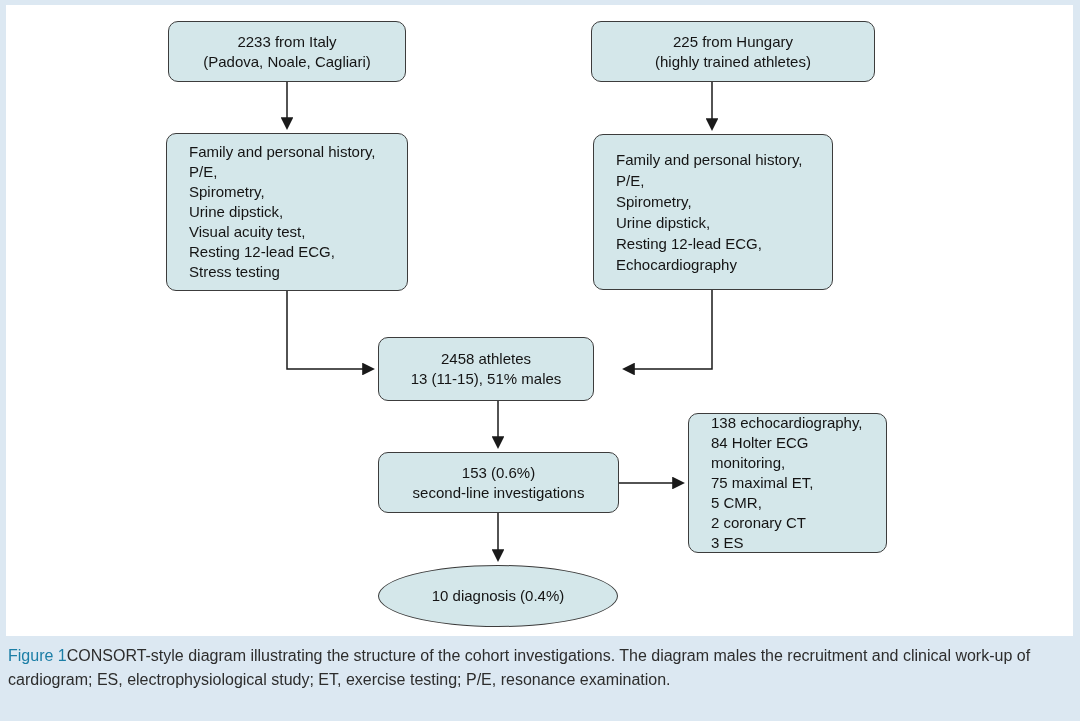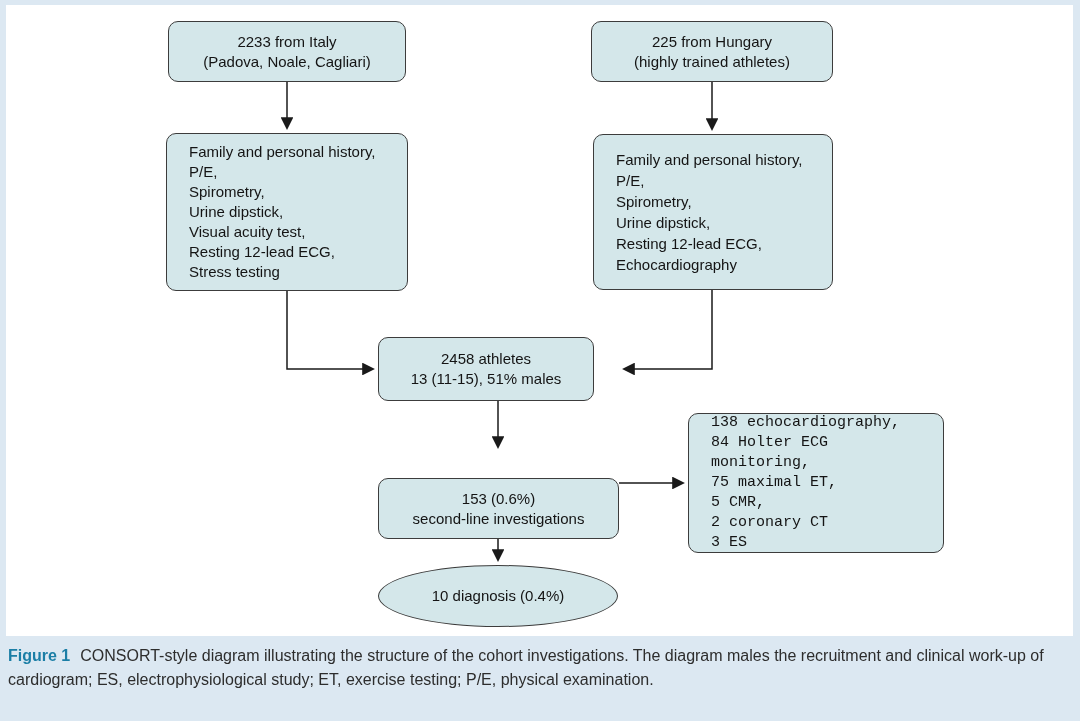--- a/index.html
+++ b/index.html
@@ -48,23 +48,22 @@
   }
   .caption {
     position: absolute;
     left: 8px; top: 644px;
     width: 1064px;
     font-size: 16px;
     line-height: 23.5px;
     color: #2d2d2d;
   }
   .caption .figure-label {
-    font-weight: bold;
+    font-weight: normal;
     color: var(--label-color, #1b7ea6);
-    margin-right: 10px;
   }
 </style>
 </head>
 <body>
 
 <div class="canvas">
 
   <div class="panel"></div>
 
   <svg class="edges-svg" viewBox="0 0 1080 721" xmlns="http://www.w3.org/2000/svg">
@@ -80,53 +79,53 @@
       <path d="M712,290 L712,369 L624,369" marker-end="url(#arrow)"></path>
       <line x1="498" y1="401" x2="498" y2="447" marker-end="url(#arrow)"></line>
       <line x1="619" y1="483" x2="683" y2="483" marker-end="url(#arrow)"></line>
       <line x1="498" y1="513" x2="498" y2="560" marker-end="url(#arrow)"></line>
     </g>
   </svg>
 
   <div class="node" style="left:168px; top:21px; width:238px; height:61px;">2233 from Italy
 (Padova, Noale, Cagliari)</div>
 
-  <div class="node" style="left:591px; top:21px; width:242px; height:61px;">225 from Hungary
+  <div class="node" style="left:591px; top:21px; width:284px; height:61px;">225 from Hungary
 (highly trained athletes)</div>
 
   <div class="node left-align" style="left:166px; top:133px; width:242px; height:158px;">Family and personal history,
 P/E,
 Spirometry,
 Urine dipstick,
 Visual acuity test,
 Resting 12-lead ECG,
 Stress testing</div>
 
   <div class="node left-align" style="left:593px; top:134px; width:240px; height:156px; line-height:21px;">Family and personal history,
 P/E,
 Spirometry,
 Urine dipstick,
 Resting 12-lead ECG,
 Echocardiography</div>
 
   <div class="node" style="left:378px; top:337px; width:216px; height:64px;">2458 athletes
 13 (11-15), 51% males</div>
 
-  <div class="node" style="left:378px; top:452px; width:241px; height:61px;margin-top:26px;">153 (0.6%)
+  <div class="node" style="left:378px; top:452px; width:241px; height:61px;">153 (0.6%)
 second-line investigations</div>
 
-  <div class="node left-align" style="left:688px; top:413px; width:256px; height:140px;font-family:Liberation Mono, monospace;">138 echocardiography,
+  <div class="node left-align" style="left:688px; top:413px; width:199px; height:140px;">138 echocardiography,
 84 Holter ECG monitoring,
 75 maximal ET,
 5 CMR,
 2 coronary CT
 3 ES</div>
 
   <div class="node ellipse" style="left:378px; top:565px; width:240px; height:62px;">10 diagnosis (0.4%)</div>
 
   <div class="caption">
     <div>
       <span class="figure-label">Figure 1</span><span>CONSORT-style diagram illustrating the structure of the cohort investigations. The diagram males the recruitment and clinical work-up of</span>
     </div>
-    <div>cardiogram; ES, electrophysiological study; ET, exercise testing; P/E, physical examination.</div>
+    <div>cardiogram; ES, electrophysiological study; ET, exercise testing; P/E, resonance examination.</div>
   </div>
 
 </div>
 
 </body></html>

